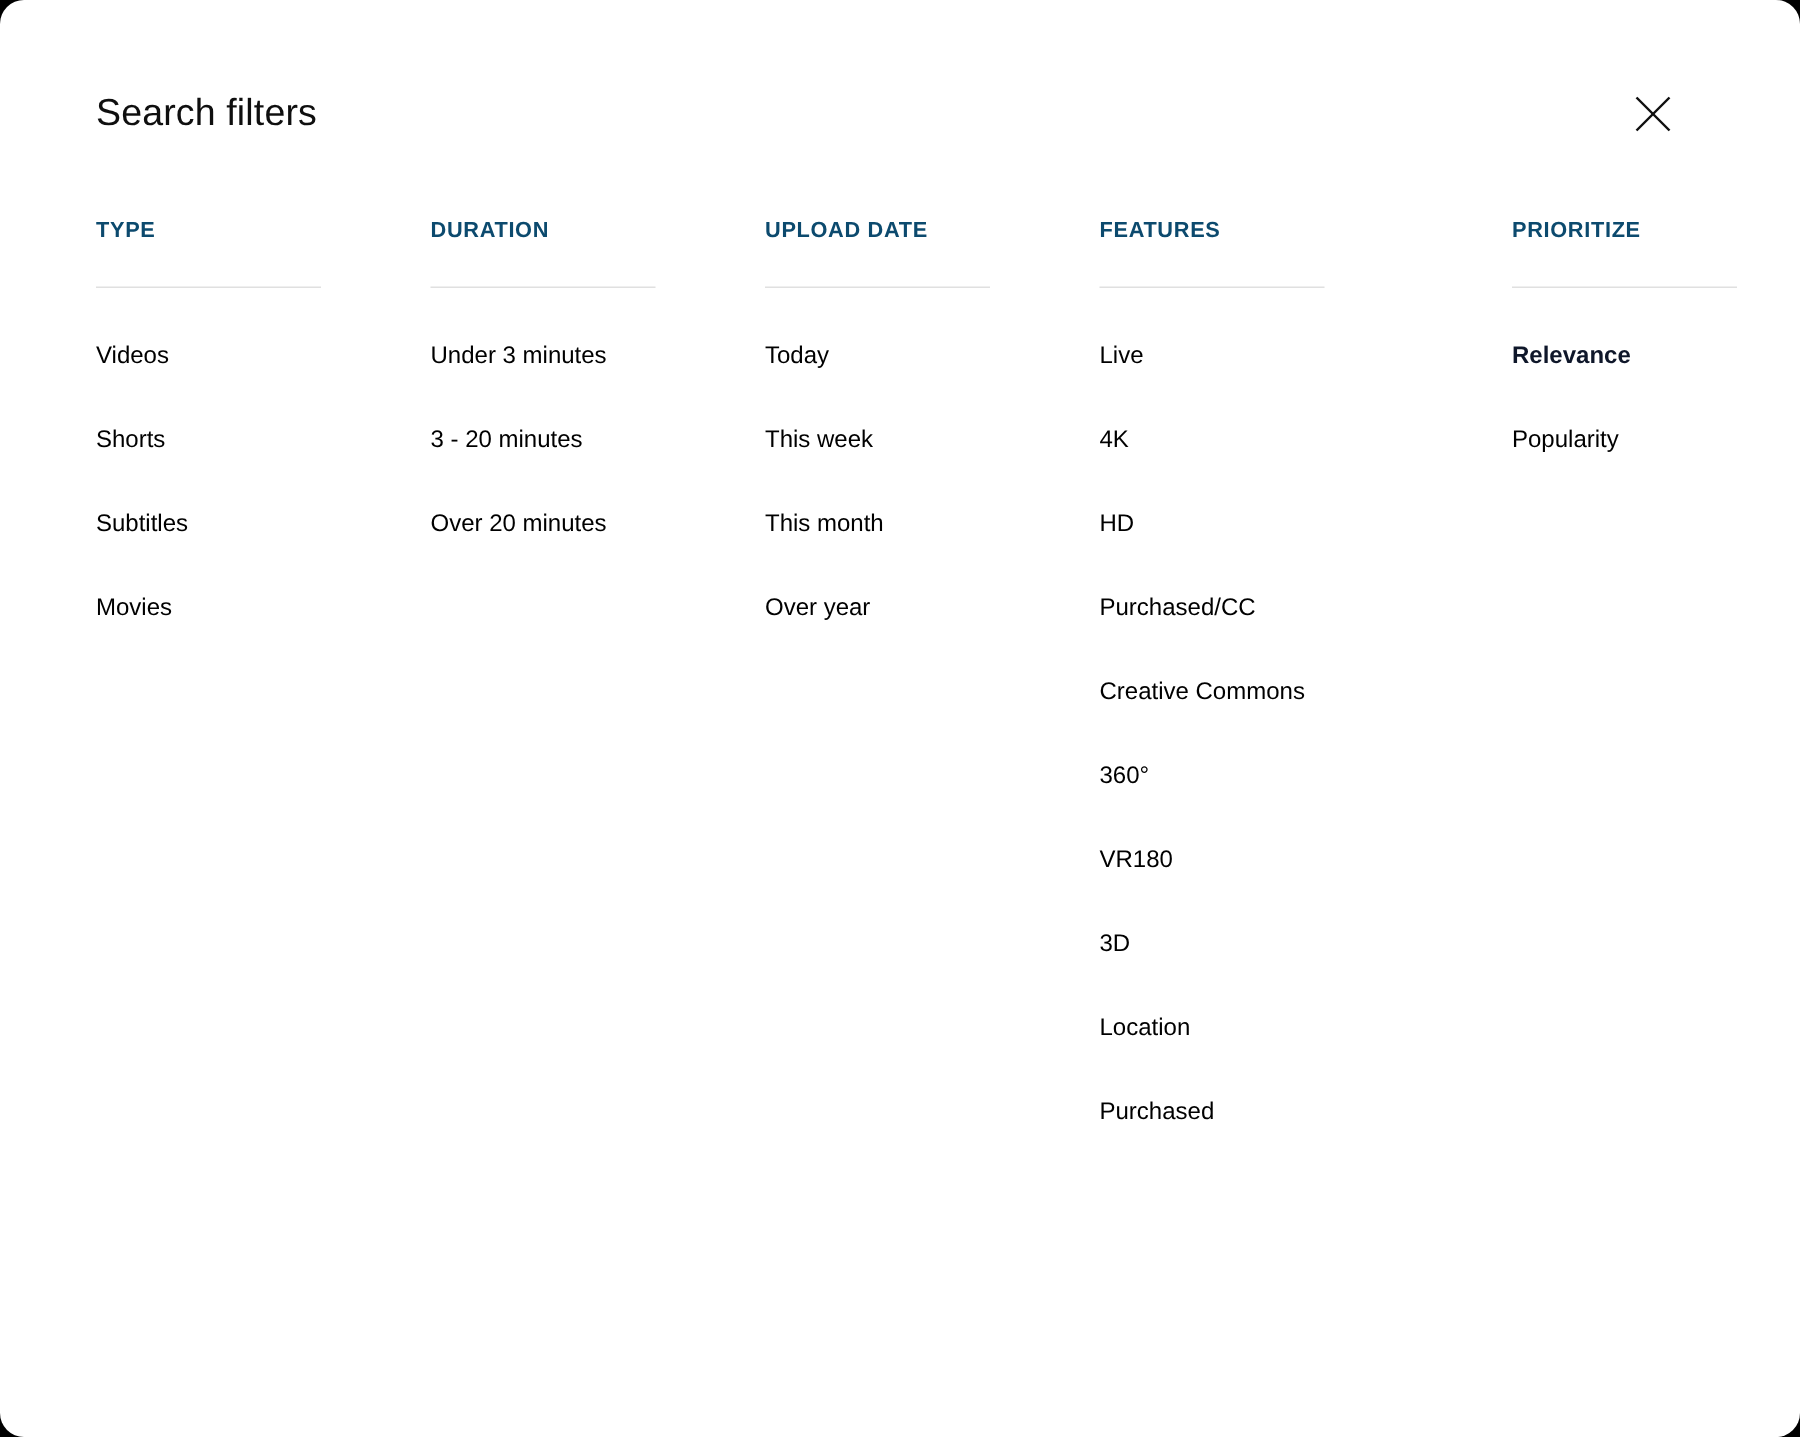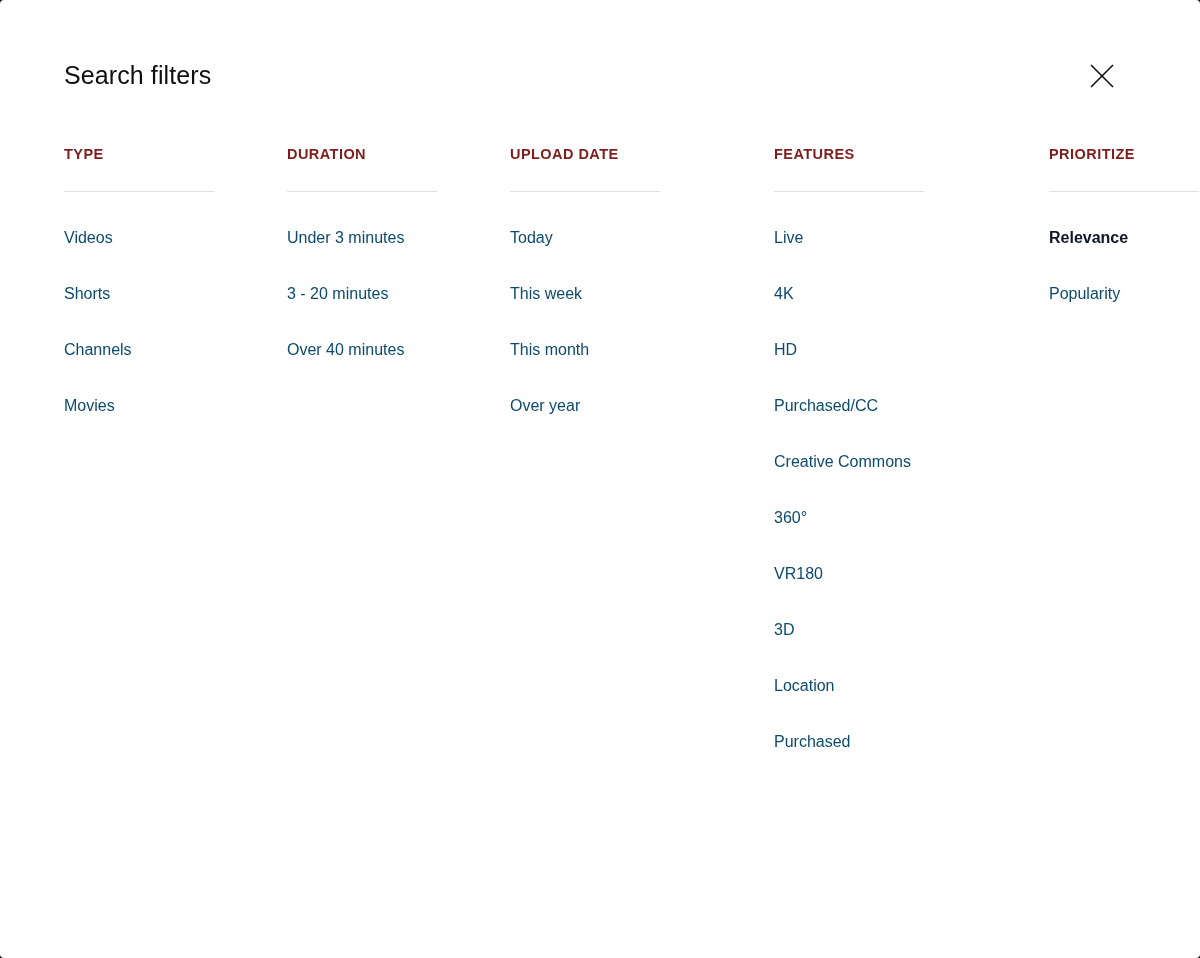--- a/index.html
+++ b/index.html
@@ -15,21 +15,21 @@
     -webkit-font-smoothing: antialiased;
   }
 
   .dialog {
     position: absolute;
     left: 0;
     top: 0;
     width: 1200px;
     height: 958px;
     background: #ffffff;
-    border-radius: 4px;
+    border-radius: 16px;
     box-sizing: border-box;
     overflow: hidden;
   }
 
   .header {
     position: absolute;
     left: 0;
     top: 0;
     width: 1200px;
     height: 120px;
@@ -70,27 +70,27 @@
     top: 144px;
     width: 1080px;
     display: flex;
     align-items: flex-start;
   }
 
   .column {
     width: 223px;
     flex: 0 0 223px;
   }
-  .column.features { width: 230px; flex: 0 0 230px; margin-left: 41px; }
+  .column.features { width: 230px; flex: 0 0 230px; }
   .column.prioritize { width: 180px; flex: 0 0 180px; margin-left: 45px; }
 
   .column-title {
     font-size: 14.5px;
     font-weight: bold;
-    color: #7f1d1d;
+    color: #0c4a6e;
     letter-spacing: 0.45px;
     line-height: 20px;
     padding-bottom: 0;
     text-transform: uppercase;
   }
 
   .column-rule {
     margin-top: 27px;
     height: 1px;
     background: #e0e0e0;
@@ -100,21 +100,21 @@
   .column.prioritize .column-rule { width: 150px; }
 
   .option-list {
     margin: 0;
     padding: 0;
     list-style: none;
   }
 
   .option {
     font-size: 16px;
-    color: #0c4a6e;
+    color: #000000;
     line-height: 20px;
     padding: 18px 0;
     cursor: pointer;
     white-space: nowrap;
   }
   .option:first-child {
     padding-top: 36px;
   }
   .option.selected {
     color: #0f172a;
@@ -137,32 +137,32 @@
   </div>
 
   <div class="columns">
 
     <div class="column type">
       <div class="column-title">TYPE</div>
       <div class="column-rule"></div>
       <ul class="option-list">
         <li class="option">Videos</li>
         <li class="option">Shorts</li>
-        <li class="option">Channels</li>
+        <li class="option">Subtitles</li>
         <li class="option">Movies</li>
       </ul>
     </div>
 
     <div class="column duration">
       <div class="column-title">DURATION</div>
       <div class="column-rule"></div>
       <ul class="option-list">
         <li class="option">Under 3 minutes</li>
         <li class="option">3 - 20 minutes</li>
-        <li class="option">Over 40 minutes</li>
+        <li class="option">Over 20 minutes</li>
       </ul>
     </div>
 
     <div class="column upload-date">
       <div class="column-title">UPLOAD DATE</div>
       <div class="column-rule"></div>
       <ul class="option-list">
         <li class="option">Today</li>
         <li class="option">This week</li>
         <li class="option">This month</li>

